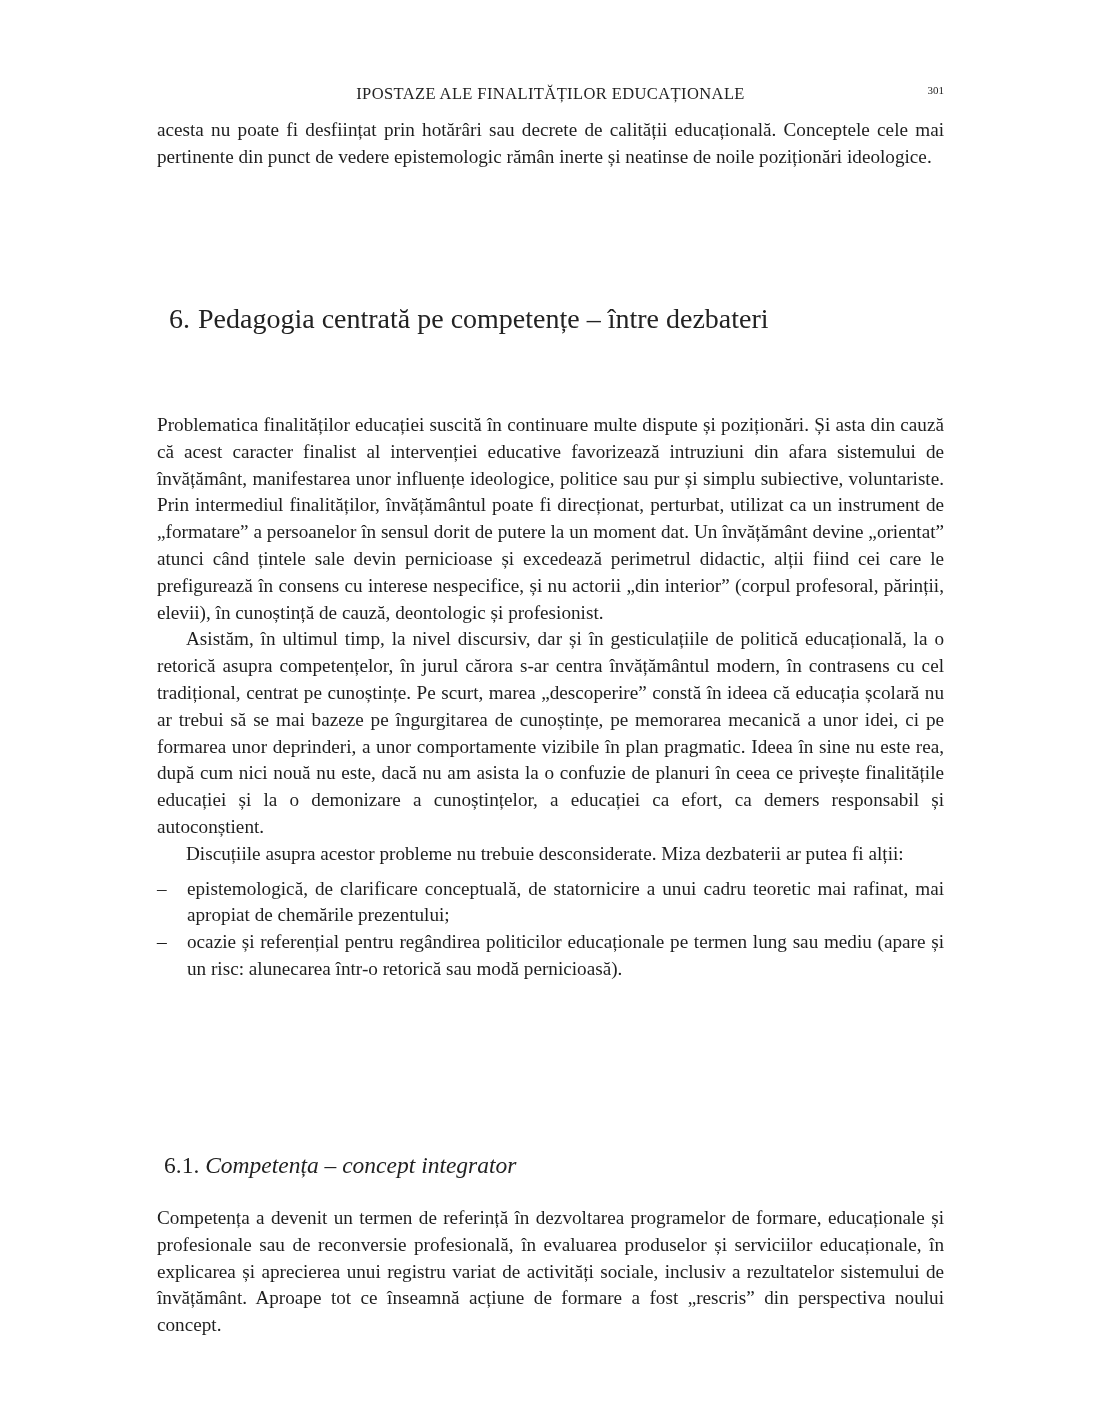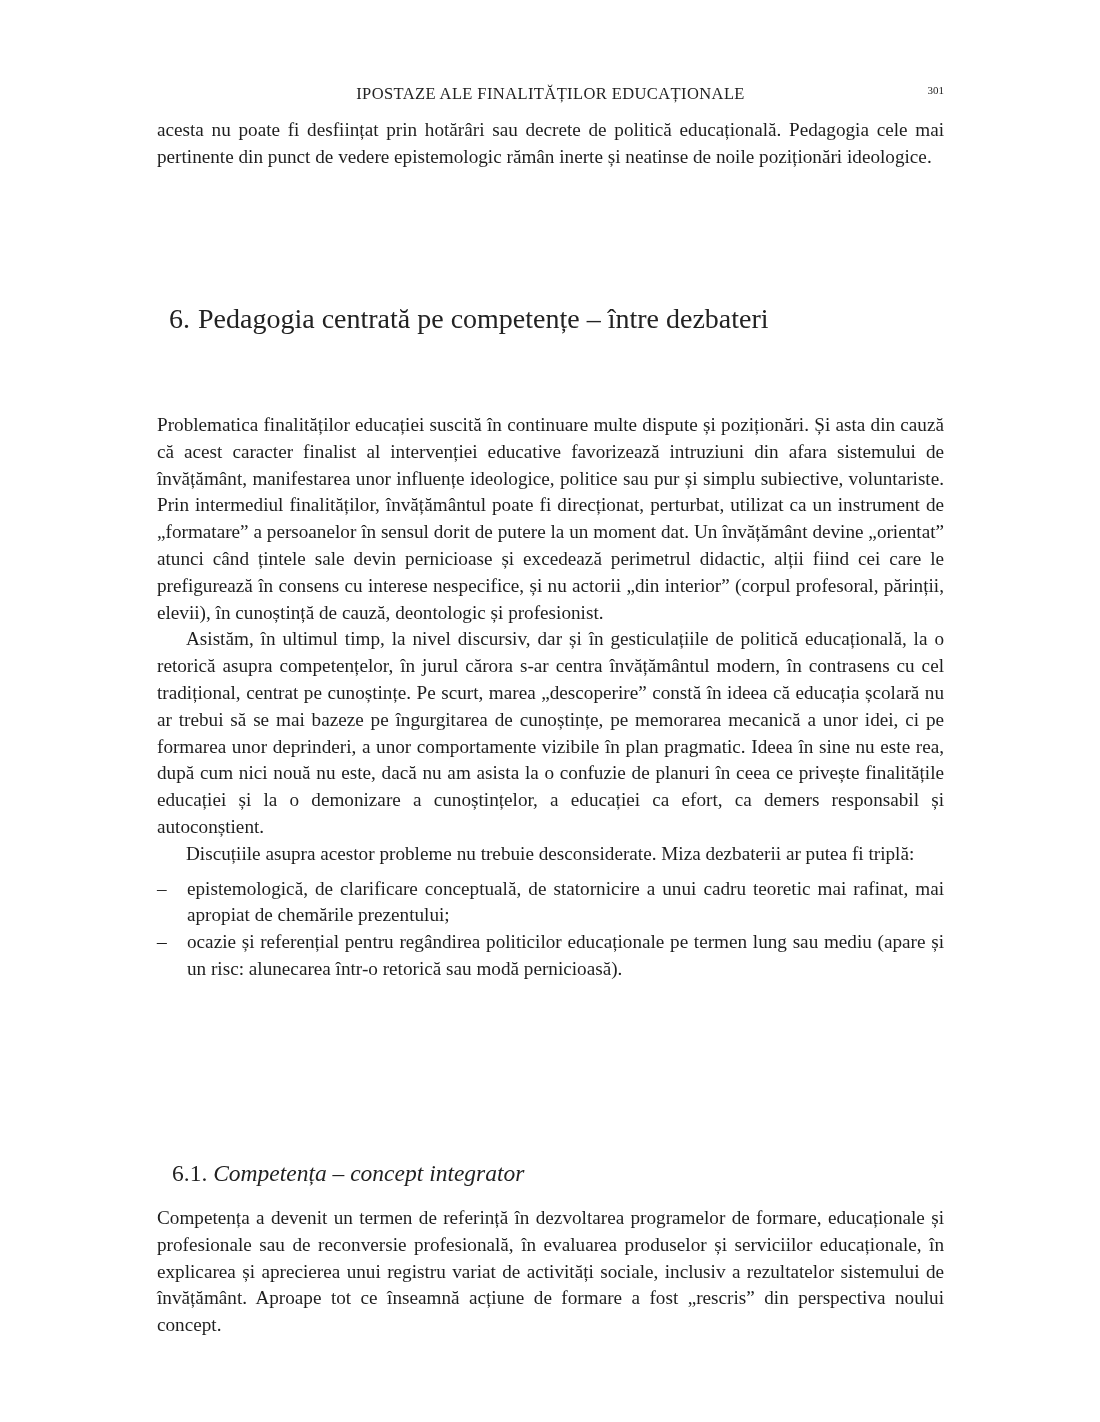--- a/index.html
+++ b/index.html
@@ -25,48 +25,48 @@
     .block p { margin: 0; }
     .indent { text-indent: 29px; }
     .h1 {
       position: absolute; left: 157px; width: 787px;
       font-size: 28px; line-height: 37px; font-weight: normal; margin: 12px;
       color: #222;
     }
     .h1 .num { display: inline-block; width: 29px; }
     .h1 .line2 { display: block; padding-left: 29px; }
     .h2 {
-      position: absolute; left: 157px; width: 787px; margin: 15px;
+      position: absolute; left: 157px; width: 787px; margin: 7px;
       font-size: 23.5px; line-height: 30px; font-weight: normal; color: #222;
     }
     .h2 i { font-style: italic; }
     ul.dash-list { list-style: none; margin: 0; padding: 0; }
     ul.dash-list li { position: relative; padding-left: 30px; }
     ul.dash-list li .dash { position: absolute; left: 0; top: 0; }
   </style>
 </head>
 <body>
 
 <div class="page-header">
   <div class="running-head">IPOSTAZE ALE FINALITĂȚILOR EDUCAȚIONALE</div>
   <div class="page-number">301</div>
 </div>
 
 <div class="block" style="top:117px;">
-  <p>acesta nu poate fi desființat prin hotărâri sau decrete de politică educațională. Pedagogia cele mai pertinente din punct de vedere epistemologic rămân inerte și neatinse de noile poziționări ideologice.</p>
+  <p>acesta nu poate fi desființat prin hotărâri sau decrete de calității educațională. Conceptele cele mai pertinente din punct de vedere epistemologic rămân inerte și neatinse de noile poziționări ideologice.</p>
 </div>
 
 <h1 class="h1" style="top:288px;">
   <span class="num">6.</span><span>Pedagogia centrată pe competențe – între dezbateri</span>
 </h1>
 
 <div class="block" style="top:412px;">
   <p>Problematica finalităților educației suscită în continuare multe dispute și poziționări. Și asta din cauză că acest caracter finalist al intervenției educative favorizează intruziuni din afara sistemului de învățământ, manifestarea unor influențe ideologice, politice sau pur și simplu subiective, voluntariste. Prin intermediul finalităților, învățământul poate fi direcționat, perturbat, utilizat ca un instrument de „formatare” a persoanelor în sensul dorit de putere la un moment dat. Un învățământ devine „orientat” atunci când țintele sale devin pernicioase și excedează perimetrul didactic, alții fiind cei care le prefigurează în consens cu interese nespecifice, și nu actorii „din interior” (corpul profesoral, părinții, elevii), în cunoștință de cauză, deontologic și profesionist.</p>
   <p class="indent">Asistăm, în ultimul timp, la nivel discursiv, dar și în gesticulațiile de politică educațională, la o retorică asupra competențelor, în jurul cărora s-ar centra învățământul modern, în contrasens cu cel tradițional, centrat pe cunoștințe. Pe scurt, marea „descoperire” constă în ideea că educația școlară nu ar trebui să se mai bazeze pe îngurgitarea de cunoștințe, pe memorarea mecanică a unor idei, ci pe formarea unor deprinderi, a unor comportamente vizibile în plan pragmatic. Ideea în sine nu este rea, după cum nici nouă nu este, dacă nu am asista la o confuzie de planuri în ceea ce privește finalitățile educației și la o demonizare a cunoștințelor, a educației ca efort, ca demers responsabil și autoconștient.</p>
-  <p class="indent">Discuțiile asupra acestor probleme nu trebuie desconsiderate. Miza dezbaterii ar putea fi triplă:</p>
+  <p class="indent">Discuțiile asupra acestor probleme nu trebuie desconsiderate. Miza dezbaterii ar putea fi alții:</p>
   <ul class="dash-list" style="margin-top:8px;">
     <li>
       <span class="dash">–</span>
       <span>epistemologică, de clarificare conceptuală, de statornicire a unui cadru teoretic mai rafinat, mai apropiat de chemările prezentului;</span>
     </li>
     <li>
       <span class="dash">–</span>
     </li>
     <li>
       <span class="dash">–</span>

